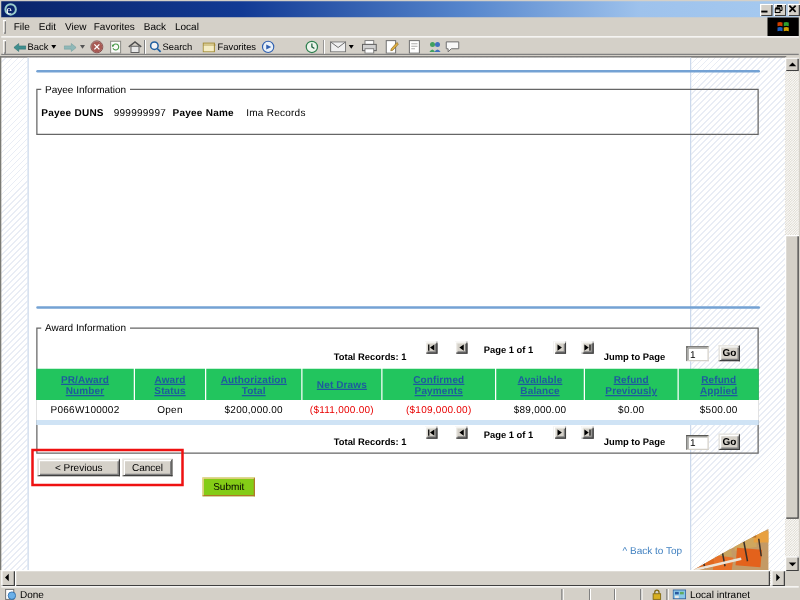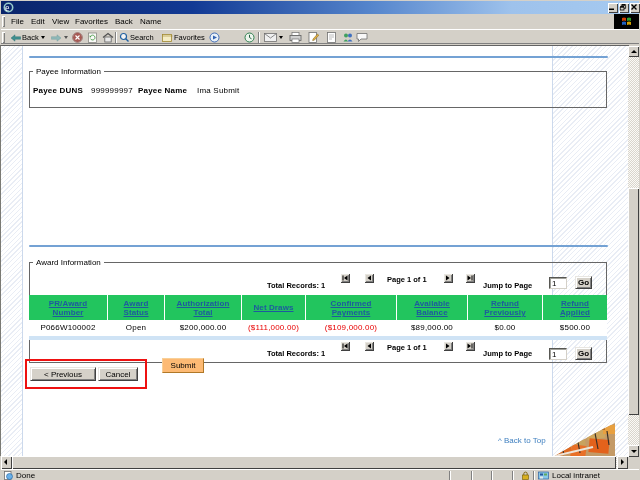--- a/index.html
+++ b/index.html
@@ -80,21 +80,21 @@
       </div>
   </div>
 
   <div id="menubar">
     <div class="grip" style="left:1px;top:2px;height:11px"></div>
     <div class="menuitem" style="left:10px">File</div>
     <div class="menuitem" style="left:30px">Edit</div>
     <div class="menuitem" style="left:51px">View</div>
     <div class="menuitem" style="left:74px">Favorites</div>
     <div class="menuitem" style="left:114px">Back</div>
-    <div class="menuitem" style="left:139px">Name</div>
+    <div class="menuitem" style="left:139px">Local</div>
     <div id="throbber">
       <svg width="25" height="15" viewBox="0 0 25 15">
         <g transform="translate(7,2)">
         <path d="M1 2 Q3 1 5 2 L5 5 Q3 4 1 5 Z" fill="#d04000"></path>
         <path d="M6 2 Q8 1 10 2 L10 5 Q8 4 6 5 Z" fill="#30a030"></path>
         <path d="M1 6 Q3 5 5 6 L5 9 Q3 8 1 9 Z" fill="#2060c0"></path>
         <path d="M6 6 Q8 5 10 6 L10 9 Q8 8 6 9 Z" fill="#d0a000"></path>
         </g>
       </svg>
     </div>
@@ -192,21 +192,21 @@
   <div id="page">
     <div id="content">
 
       <div class="bluehr" style="top:10px"></div>
 
       <div class="fs" style="left:6px;top:25px;width:578px;height:37px">
         <div class="legend" style="left:3px">Payee Information</div>
         <div class="lbl" style="left:3px;top:14px">Payee DUNS</div>
         <div class="val" style="left:61px;top:14px">999999997</div>
         <div class="lbl" style="left:108px;top:14px">Payee Name</div>
-        <div class="val" style="left:167px;top:14px">Ima Submit</div>
+        <div class="val" style="left:167px;top:14px">Ima Records</div>
       </div>
 
       <div class="bluehr" style="top:199px"></div>
 
       <div class="fs" style="left:6px;top:216px;width:578px;height:101px">
         <div class="legend" style="left:3px">Award Information</div>
       </div>
 
       <div class="navtxt" style="left:244px;top:235px">Total Records: 1</div>
       <div class="navtxt" style="left:364px;top:229px">Page 1 of 1</div>
@@ -296,21 +296,21 @@
           <svg width="10" height="10" viewBox="0 0 10 10">
             <path d="M7 2.5 V7.5" stroke="#000" stroke-width="1"></path>
             <path d="M2.5 2.5 L6 5 L2.5 7.5 Z" fill="#000"></path>
           </svg>
         </div>
       <div class="sunken" style="left:526px;top:302px;width:18px;height:12px;font-size:8px;line-height:11px;padding-left:2px">1</div>
       <div class="gbtn" style="left:552px;top:301px;width:17px;height:13px;line-height:12px;font-weight:bold">Go</div>
 
       <div class="gbtn" style="left:7px;top:321px;width:66px;height:14px;line-height:13px">&lt; Previous</div>
       <div class="gbtn" style="left:75px;top:321px;width:40px;height:14px;line-height:13px">Cancel</div>
-      <div class="gbtn" style="left:139px;top:312px;width:42px;height:15px;line-height:14px;background:#fdba74;border-color:#f8d098 #b07828 #b07828 #f8d098;box-shadow:none">Submit</div>
+      <div class="gbtn" style="left:139px;top:336px;width:42px;height:15px;line-height:14px;background:#84cc16;border-color:#f8d098 #b07828 #b07828 #f8d098;box-shadow:none">Submit</div>
 
       <div style="position:absolute;left:2px;top:313px;width:122px;height:30px;border:2.5px solid #ee1111"></div>
 
       <div style="position:absolute;left:475px;top:390px;font-size:8px;color:#4080c0;white-space:nowrap">^ Back to Top</div>
 
       <svg class="abs" style="left:530px;top:375px" width="62" height="36" viewBox="0 0 62 36">
         <defs>
             <clipPath id="cp">
               <path d="M0 36 Q34 16 62 2 L62 36 Z"></path>
             </clipPath>

